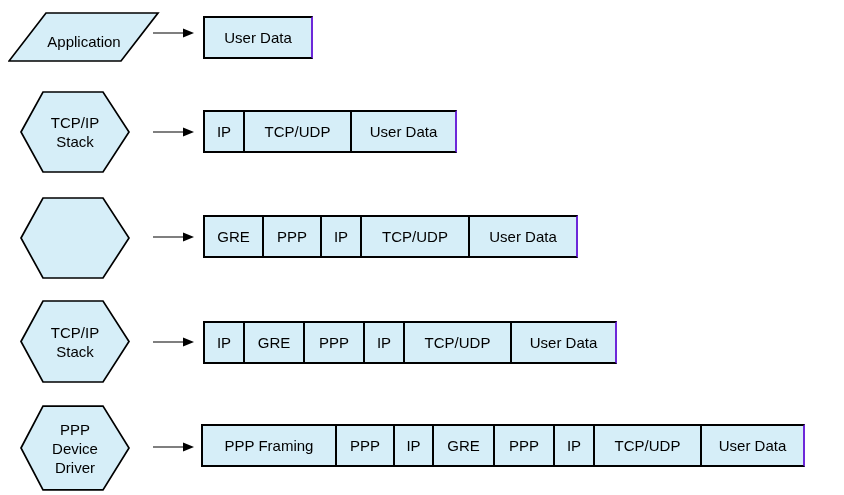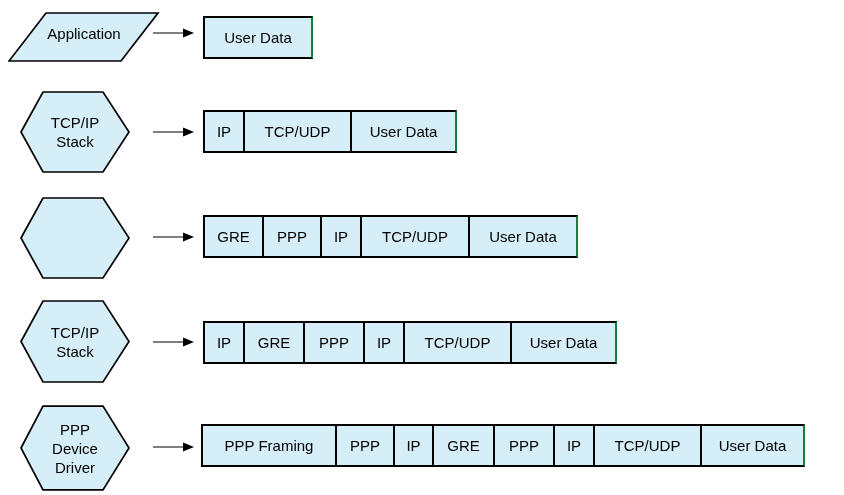--- a/index.html
+++ b/index.html
@@ -40,32 +40,32 @@
     flex: none;
     background: #d6eef8;
     border: 2px solid #000000;
     border-right: none;
     display: flex;
     align-items: center;
     justify-content: center;
     font-size: 15px;
     white-space: nowrap;
   }
-  .cell:last-child { border-right: 2px solid #15803d; }
+  .cell:last-child { border-right: 2px solid #6d28d9; }
 </style>
 </head>
 <body>
 
 <div id="canvas">
 
   <div class="row">
     <svg class="shape" style="left:8px;top:12px;width:152px;height:50px" viewBox="0 0 152 50" preserveAspectRatio="none">
       <polygon points="38,1 150,1 113,49 1,49"></polygon>
     </svg>
-    <div class="shape-label" style="left:8px;top:12px;width:152px;height:43px">Application</div>
+    <div class="shape-label" style="left:8px;top:20px;width:152px;height:43px">Application</div>
     <svg class="arrow" style="left:150px;top:27px" width="46" height="12" viewBox="0 0 46 12">
       <line x1="3" y1="6" x2="33" y2="6"></line>
         <polygon points="33,1.5 44,6 33,10.5"></polygon>
     </svg>
     <div class="strip" style="left:203px;top:16px">
         <div class="cell" style="width: 110px;">User Data</div>
       </div>
   </div>
 
   <div class="row">

